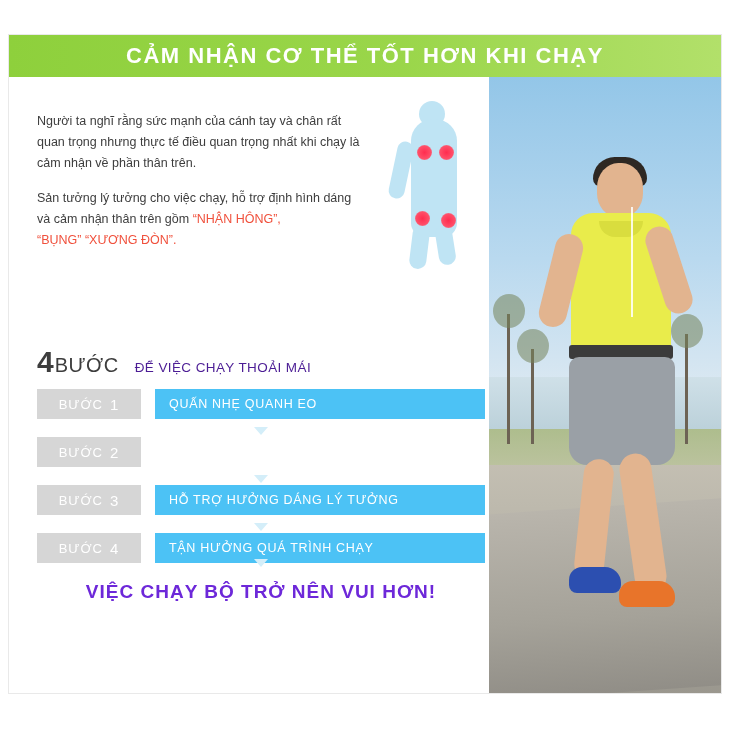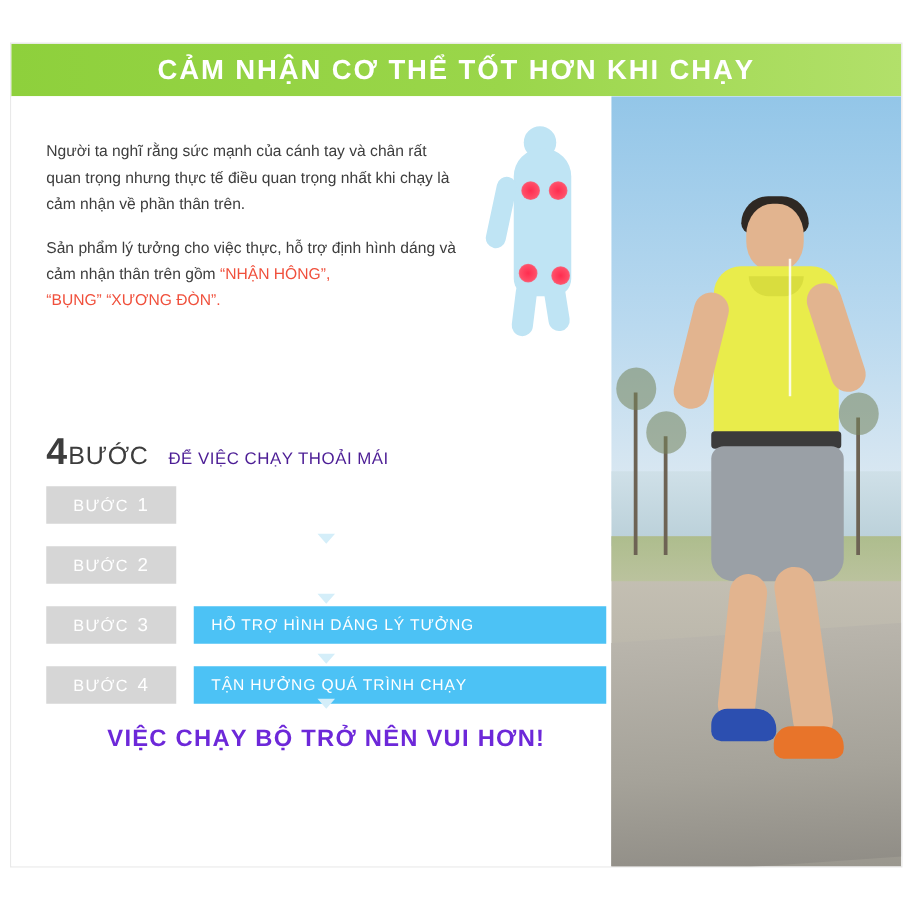--- a/index.html
+++ b/index.html
@@ -381,21 +381,21 @@
           <div class="leg-r"></div>
           <div class="shoe-l"></div>
           <div class="shoe-r"></div>
         </div>
       </div>
 
       <div class="content">
 
         <div class="intro">
           <p>Người ta nghĩ rằng sức mạnh của cánh tay và chân rất quan trọng nhưng thực tế điều quan trọng nhất khi chạy là cảm nhận về phần thân trên.</p>
-          <p><span>Sản phẩm lý tưởng cho việc thực, hỗ trợ định hình dáng và cảm nhận thân trên gồm </span><span class="hl">“NHẬN HÔNG”,</span><br><span class="hl">“BỤNG” “XƯƠNG ĐÒN”.</span></p>
+          <p><span>Sản tưởng lý tưởng cho việc chạy, hỗ trợ định hình dáng và cảm nhận thân trên gồm </span><span class="hl">“NHẬN HÔNG”,</span><br><span class="hl">“BỤNG” “XƯƠNG ĐÒN”.</span></p>
         </div>
 
         <div class="silhouette">
           <div class="sil-head"></div>
           <div class="sil-body"></div>
           <div class="sil-arm"></div>
           <div class="sil-leg1"></div>
           <div class="sil-leg2"></div>
           <div class="dot dot1"></div>
           <div class="dot dot2"></div>
@@ -410,39 +410,40 @@
         </div>
 
         <div class="steps">
 
           <div class="step-row">
             <div class="step-badge">
               <span class="sb-label">BƯỚC</span>
               <span class="sb-num">1</span>
             </div>
             <div class="step-gap"></div>
+            <div class="step-bar">QUẤN NHẸ QUANH EO</div>
             <div class="arrow"></div>
           </div>
 
           <div class="step-row">
             <div class="step-badge">
               <span class="sb-label">BƯỚC</span>
               <span class="sb-num">2</span>
             </div>
             <div class="step-gap"></div>
             <div class="arrow"></div>
           </div>
 
           <div class="step-row">
             <div class="step-badge">
               <span class="sb-label">BƯỚC</span>
               <span class="sb-num">3</span>
             </div>
             <div class="step-gap"></div>
-            <div class="step-bar">HỖ TRỢ HÌNH DÁNG LÝ TƯỞNG</div>
+            <div class="step-bar">HỖ TRỢ HƯỞNG DÁNG LÝ TƯỞNG</div>
             <div class="arrow"></div>
           </div>
 
           <div class="step-row">
             <div class="step-badge">
               <span class="sb-label">BƯỚC</span>
               <span class="sb-num">4</span>
             </div>
             <div class="step-gap"></div>
             <div class="step-bar">TẬN HƯỞNG QUÁ TRÌNH CHẠY</div>

